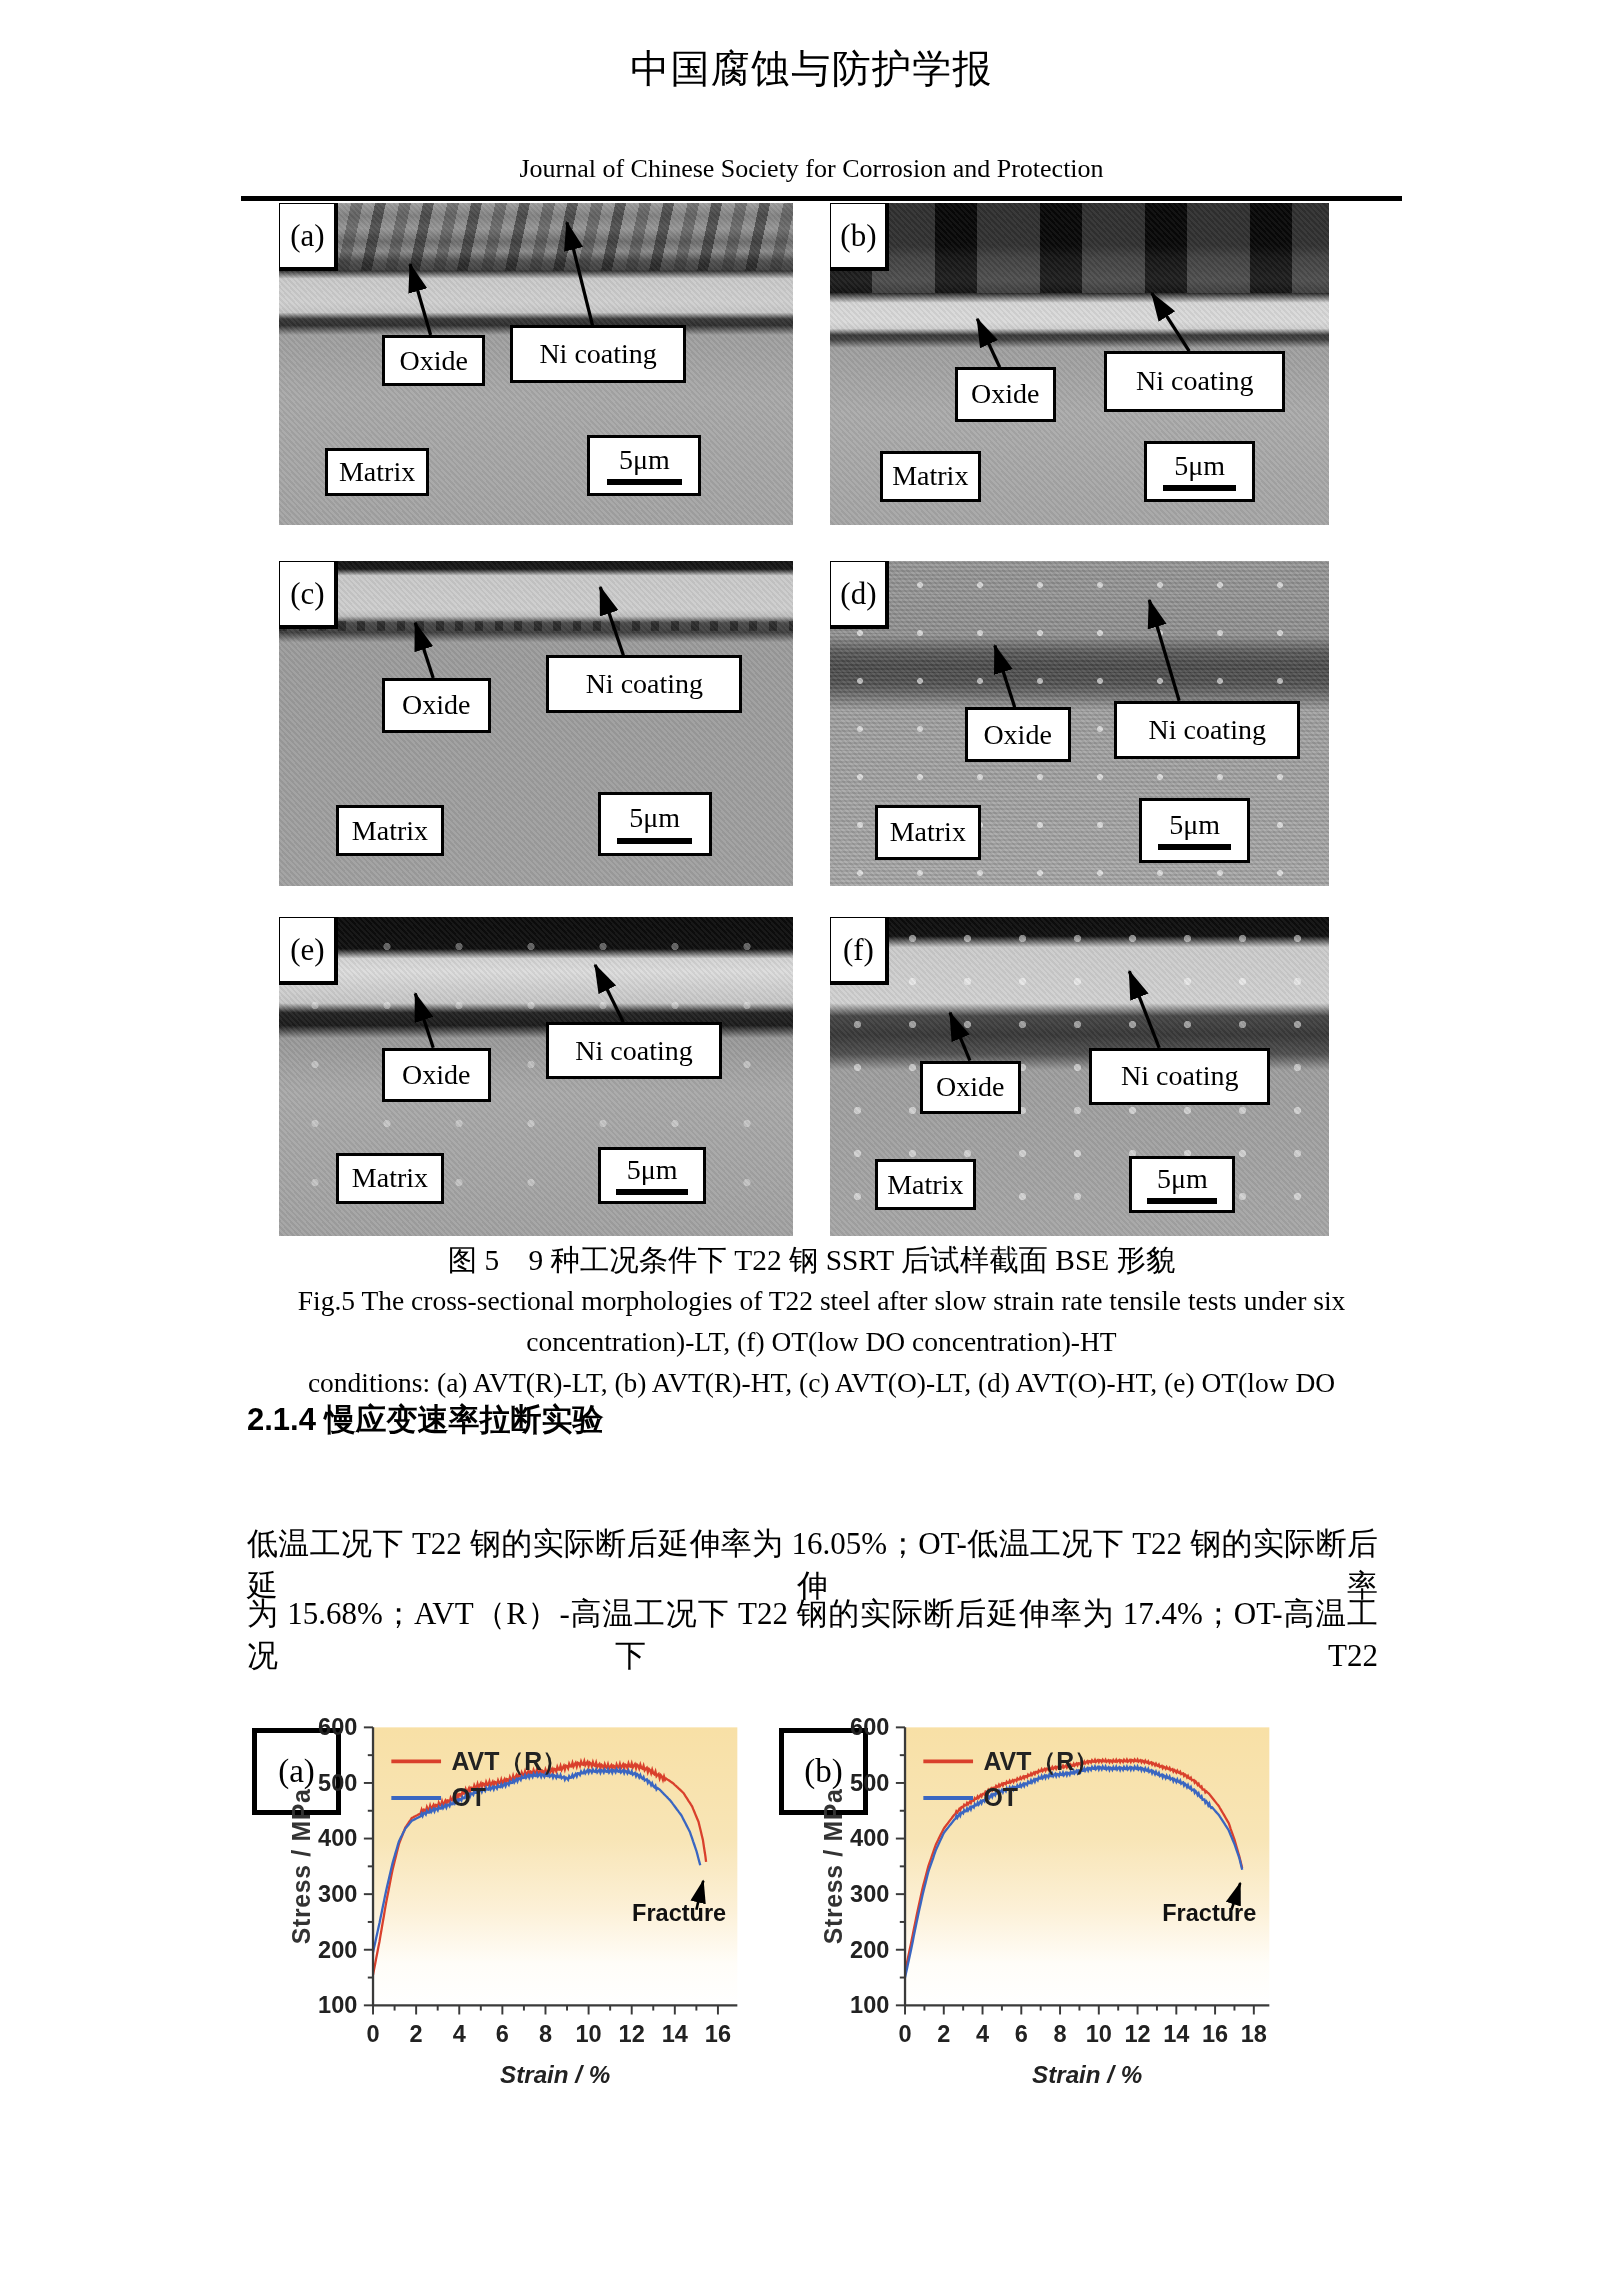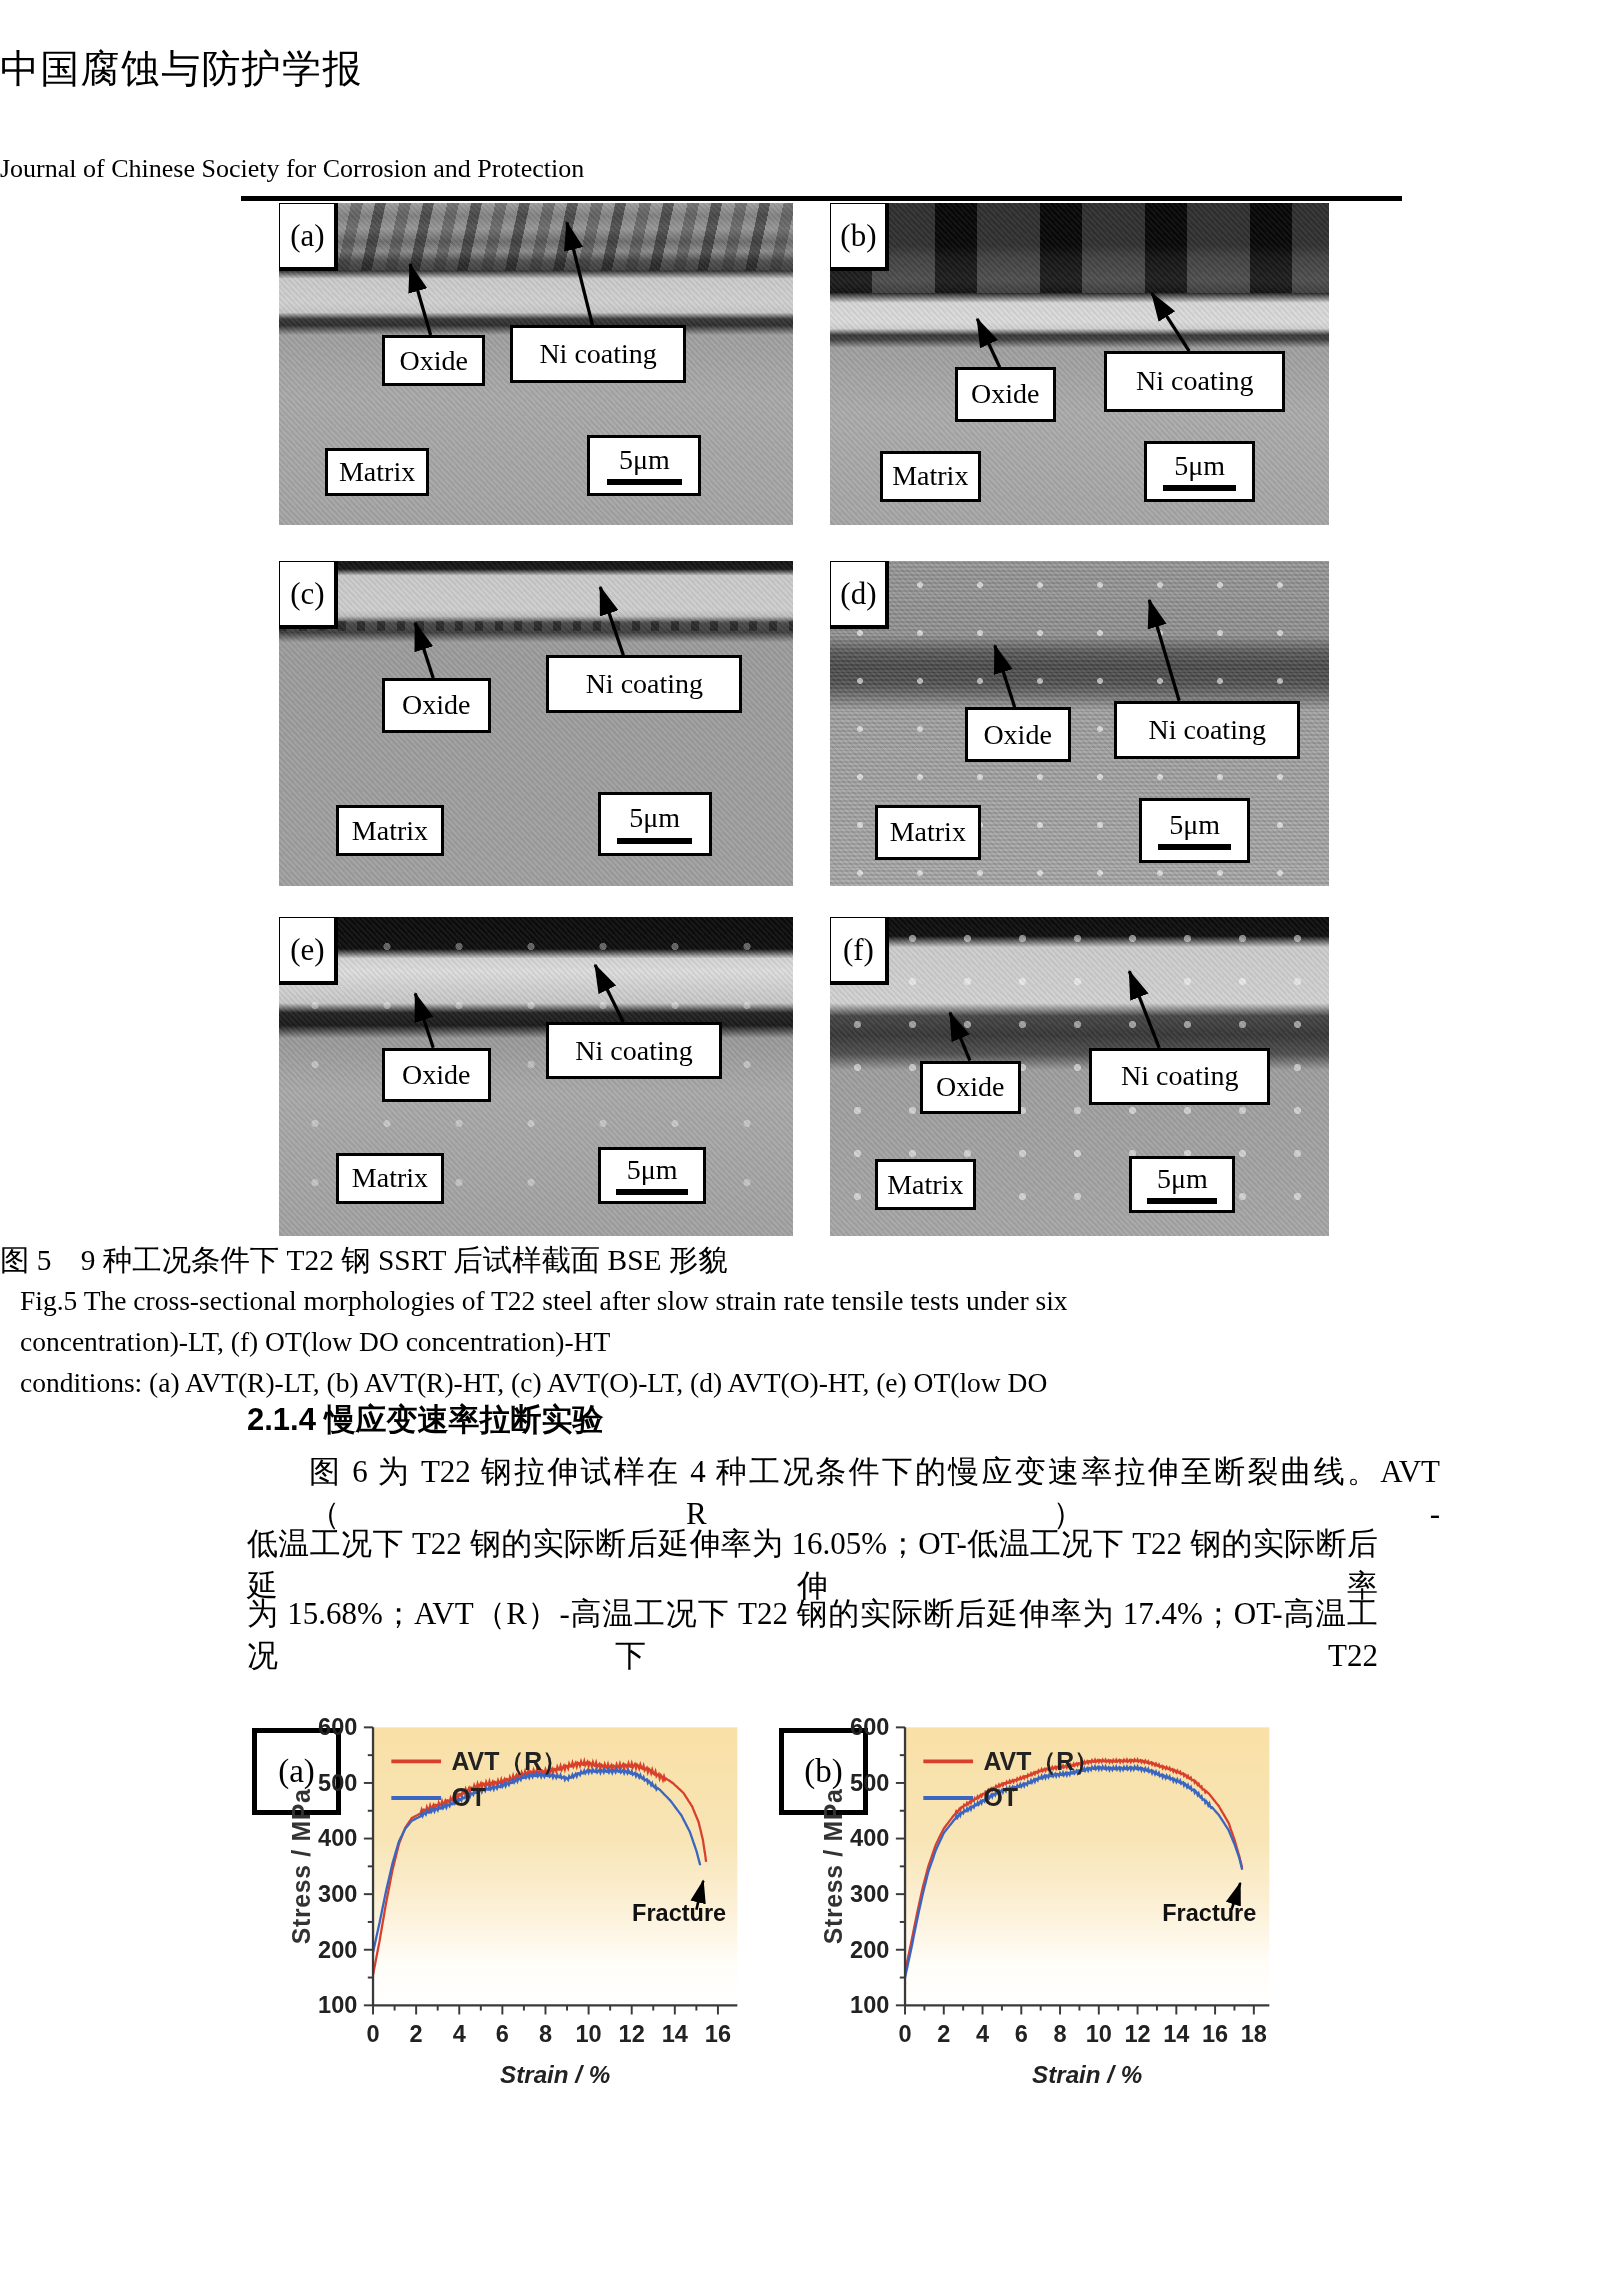--- a/index.html
+++ b/index.html
@@ -1,19 +1,19 @@
 <!DOCTYPE html>
 <html style="font-size:10.5px"><head>
 <meta charset="utf-8">
 <style>
   html,body{margin:0;padding:0;background:#ffffff;}
   .page{position:relative;width:1623px;height:2295px;background:#fff;overflow:hidden;
         font-family:"Liberation Serif","DejaVu Serif",serif;color:#000;}
   .abs{position:absolute;}
-  .ctr{left:0;right:0;text-align:left;}
+  .ctr{left:0;right:0;text-align:center;}
   #title-zh{top:42px;font-size:39px;letter-spacing:1.3px;}
   #title-en{top:154px;font-size:26px;}
   #head-rule{left:241px;top:196px;width:1161px;height:5.2px;background:#000;}
 
   .sem-panel{position:absolute;overflow:hidden;background-color:#a5a5a5;}
   .sem-panel .grain{position:absolute;inset:0;
      background:repeating-linear-gradient(47deg,rgba(255,255,255,.05) 0 2px,rgba(0,0,0,.05) 2px 3.9px);}
   .corner-label{position:absolute;left:-2.6px;top:-2.6px;width:54px;height:63px;background:#fff;
      border:4.6px solid #000;display:flex;align-items:center;justify-content:center;font-size:31px;}
   .ann-box{position:absolute;background:#fff;border:3.9px solid #000;display:flex;
@@ -190,21 +190,20 @@
 
   <div class="abs ctr" id="cap-zh">图 5　9 种工况条件下 T22 钢 SSRT 后试样截面 BSE 形貌</div>
   <div class="abs ctr" id="cap-en-wrap">
     <div class="cap-en">Fig.5 The cross-sectional morphologies of T22 steel after slow strain rate tensile tests under six</div>
     <div class="cap-en">concentration)-LT, (f) OT(low DO concentration)-HT</div>
     <div class="cap-en">conditions: (a) AVT(R)-LT, (b) AVT(R)-HT, (c) AVT(O)-LT, (d) AVT(O)-HT, (e) OT(low DO</div>
   </div>
 
   <div class="abs" id="sec-heading">2.1.4  慢应变速率拉断实验</div>
 
-  <div class="abs para-line para-just" style="top:1451px;padding-left:62px;">图 6 为 T22 钢拉伸试样在 4 种工况条件下的慢应变速率拉伸至断裂曲线。AVT（R）-</div>
   <div class="abs para-line para-just" style="top:1523px;">低温工况下 T22 钢的实际断后延伸率为 16.05%；OT-低温工况下 T22 钢的实际断后延伸率</div>
   <div class="abs para-line para-just" style="top:1551px;margin-top:42px;">为 15.68%；AVT（R）-高温工况下 T22 钢的实际断后延伸率为 17.4%；OT-高温工况下 T22</div>
 
   <div class="chart-label" style="left:252px;top:1728px;">(a)</div>
   <div class="abs" id="chart-a" style="left:288px;top:1701px;"><svg width="484" height="419" viewBox="0 0 740 640">
    <defs>
     <linearGradient id="g0" x1="0" y1="0" x2="0" y2="1">
       <stop offset="0%" stop-color="#f8e0a6"></stop>
             <stop offset="40%" stop-color="#f8e5b6"></stop>
       <stop offset="65%" stop-color="#fcf0d6"></stop>

